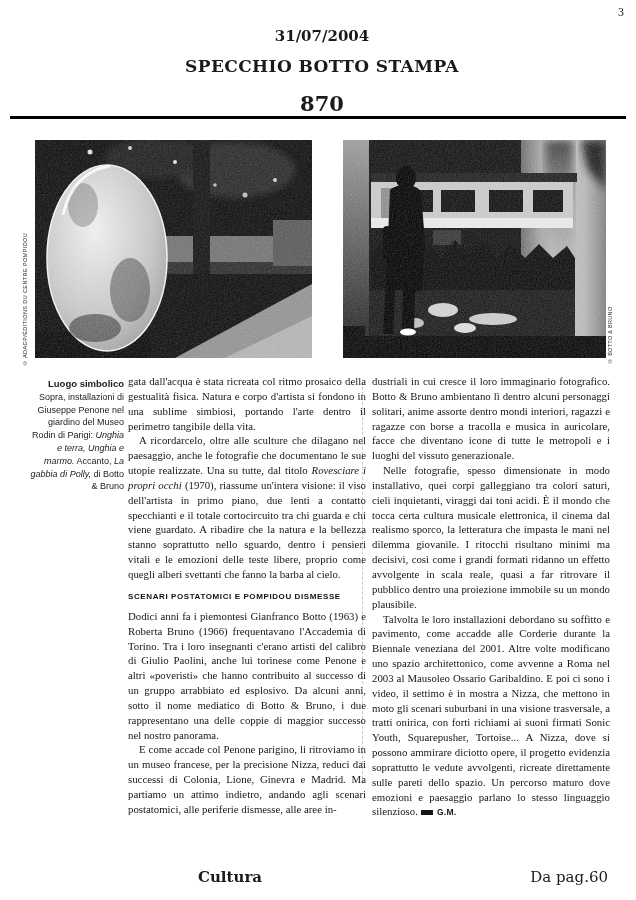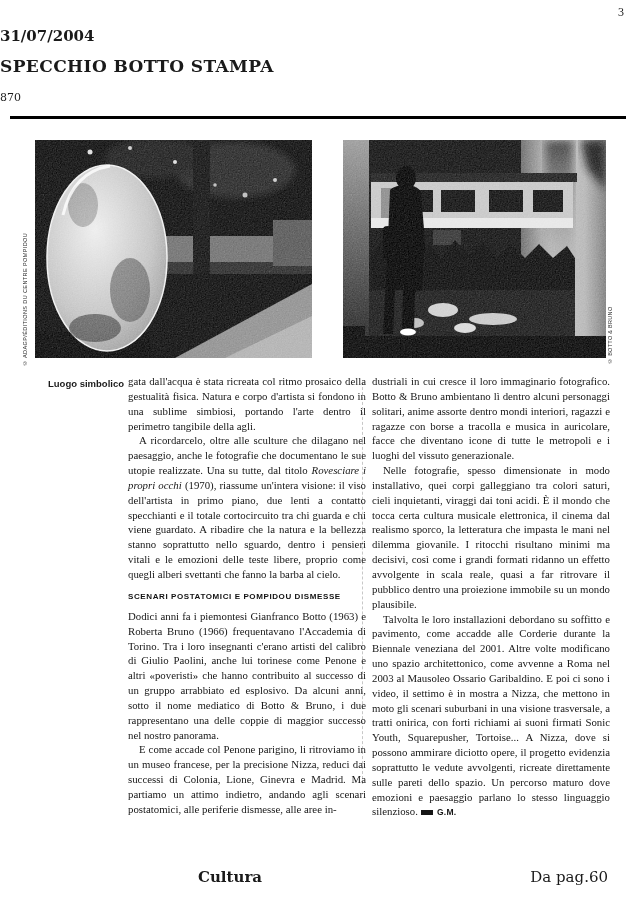--- a/index.html
+++ b/index.html
@@ -1,24 +1,24 @@
 <!DOCTYPE html>
 <html><head>
 <meta charset="utf-8">
 <style>
   html,body{margin:0;padding:0;}
   body{
     width:636px;height:900px;position:relative;background:#ffffff;
     font-family:"Liberation Serif", serif;color:#1a1a1a;overflow:hidden;
   }
-  .center{position:absolute;left:0;width:612px;}
+  .center{position:absolute;left:16px;width:612px;text-align:center;}
   .page-num{position:absolute;top:5px;right:12px;font-size:12px;font-family:"Liberation Serif",serif;}
   .hdr-date{top:27px;font-family:"DejaVu Serif",serif;font-weight:bold;font-size:15px;}
   .hdr-title{top:56px;font-family:"DejaVu Serif",serif;font-weight:bold;font-size:17px;letter-spacing:.4px;}
-  .hdr-issue{top:91px;font-family:"DejaVu Serif",serif;font-weight:normal;font-size:11px;}
+  .hdr-issue{top:91px;font-family:"DejaVu Serif",serif;font-weight:bold;font-size:21px;}
   .rule{position:absolute;left:10px;top:116px;width:616px;height:3px;background:#000;}
 
   .photo{position:absolute;top:140px;height:218px;background:#0b0b0b;}
   .photo svg{display:block;width:100%;height:100%;}
   .photo-left{left:35px;width:277px;}
   .photo-right{left:343px;width:263px;}
   .v-credit{
     position:absolute;writing-mode:vertical-rl;transform:rotate(180deg);
     font-family:"Liberation Sans",sans-serif;color:#2a2a2a;white-space:nowrap;
   }
@@ -157,26 +157,27 @@
       <rect x="0" y="186" width="22" height="32" fill="#050505"></rect>
       <rect width="263" height="218" filter="url(#noiseB)" opacity="0.22"></rect>
     </svg>
   </div>
 
   <div class="v-credit left">© ADAGP/ÉDITIONS DU CENTRE POMPIDOU</div>
   <div class="v-credit right">© BOTTO &amp; BRUNO</div>
 
   <div class="caption">
     <span class="caption-title">Luogo simbolico</span>
+    <span><span>Sopra, installazioni di Giuseppe Penone nel giardino del Museo Rodin di Parigi: </span><span class="it">Unghia e terra, Unghia e marmo.</span><span> Accanto, </span><span class="it">La gabbia di Polly,</span><span> di Botto &amp; Bruno</span></span>
   </div>
 
   <div class="col-rule"></div>
 
   <div class="col col1">
-    <p class="body-p"><span>gata dall'acqua è stata ricreata col ritmo prosaico della gestualità fisica. Natura e corpo d'artista si fondono in una sublime simbiosi, portando l'arte dentro il perimetro tangibile della agli.</span></p>
+    <p class="body-p"><span>gata dall'acqua è stata ricreata col ritmo prosaico della gestualità fisica. Natura e corpo d'artista si fondono in una sublime simbiosi, portando l'arte dentro il perimetro tangibile della vita.</span></p>
     <p class="body-p indent"><span>A ricordarcelo, oltre alle sculture che dilagano nel paesaggio, anche le fotografie che documentano le sue utopie realizzate. Una su tutte, dal titolo </span><span class="it">Rovesciare i propri occhi</span><span> (1970), riassume un'intera visione: il viso dell'artista in primo piano, due lenti a contatto specchianti e il totale cortocircuito tra chi guarda e chi viene guardato. A ribadire che la natura e la bellezza stanno soprattutto nello sguardo, dentro i pensieri vitali e le emozioni delle teste libere, proprio come quegli alberi svettanti che fanno la barba al cielo.</span></p>
     <div class="sec-heading">SCENARI POSTATOMICI E POMPIDOU DISMESSE</div>
     <p class="body-p"><span>Dodici anni fa i piemontesi Gianfranco Botto (1963) e Roberta Bruno (1966) frequentavano l'Accademia di Torino. Tra i loro insegnanti c'erano artisti del calibro di Giulio Paolini, anche lui torinese come Penone e altri «poveristi» che hanno contribuito al successo di un gruppo arrabbiato ed esplosivo. Da alcuni anni, sotto il nome mediatico di Botto &amp; Bruno, i due rappresentano una delle coppie di maggior successo nel nostro panorama.</span></p>
     <p class="body-p indent"><span>E come accade col Penone parigino, li ritroviamo in un museo francese, per la precisione Nizza, reduci dai successi di Colonia, Lione, Ginevra e Madrid. Ma partiamo un attimo indietro, andando agli scenari postatomici, alle periferie dismesse, alle aree in-</span></p>
   </div>
 
   <div class="col col2">
     <p class="body-p"><span>dustriali in cui cresce il loro immaginario fotografico. Botto &amp; Bruno ambientano lì dentro alcuni personaggi solitari, anime assorte dentro mondi interiori, ragazzi e ragazze con borse a tracolla e musica in auricolare, facce che diventano icone di tutte le metropoli e i luoghi del vissuto generazionale.</span></p>
     <p class="body-p indent"><span>Nelle fotografie, spesso dimensionate in modo installativo, quei corpi galleggiano tra colori saturi, cieli inquietanti, viraggi dai toni acidi. È il mondo che tocca certa cultura musicale elettronica, il cinema dal realismo sporco, la letteratura che impasta le mani nel dilemma giovanile. I ritocchi risultano minimi ma decisivi, così come i grandi formati ridanno un effetto avvolgente in scala reale, quasi a far ritrovare il pubblico dentro una proiezione immobile su un mondo plausibile.</span></p>
     <p class="body-p indent"><span><span>Talvolta le loro installazioni debordano su soffitto e pavimento, come accadde alle Corderie durante la Biennale veneziana del 2001. Altre volte modificano uno spazio architettonico, come avvenne a Roma nel 2003 al Mausoleo Ossario Garibaldino. E poi ci sono i video, il settimo è in mostra a Nizza, che mettono in moto gli scenari suburbani in una visione trasversale, a tratti onirica, con forti richiami ai suoni firmati Sonic Youth, Squarepusher, Tortoise... A Nizza, dove si possono ammirare diciotto opere, il progetto evidenzia soprattutto le vedute avvolgenti, ricreate direttamente sulle pareti dello spazio. Un percorso maturo dove emozioni e paesaggio parlano lo stesso linguaggio silenzioso.</span></span><span class="end-mark"></span><span class="sig">G.M.</span></p>

